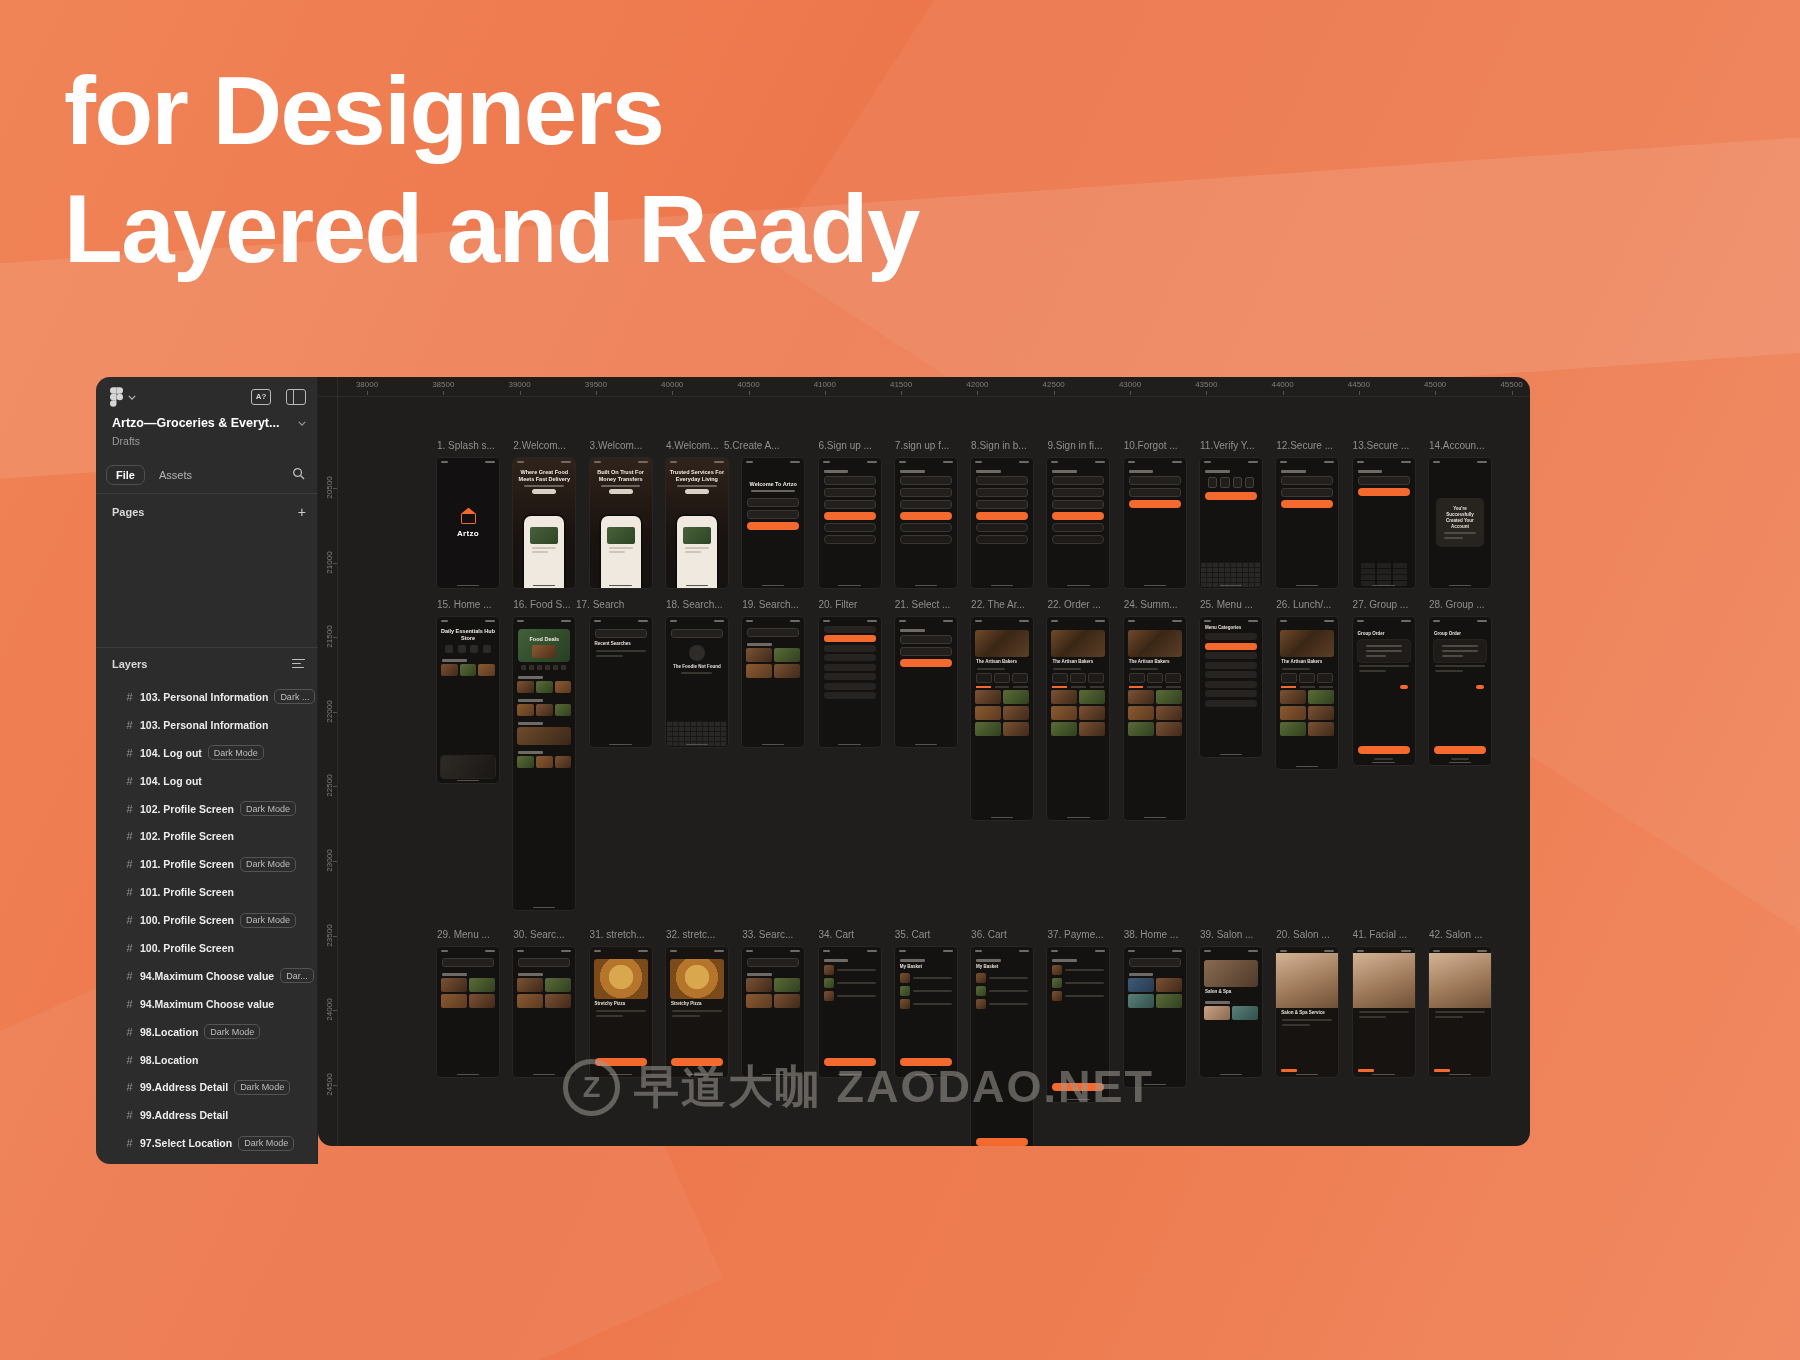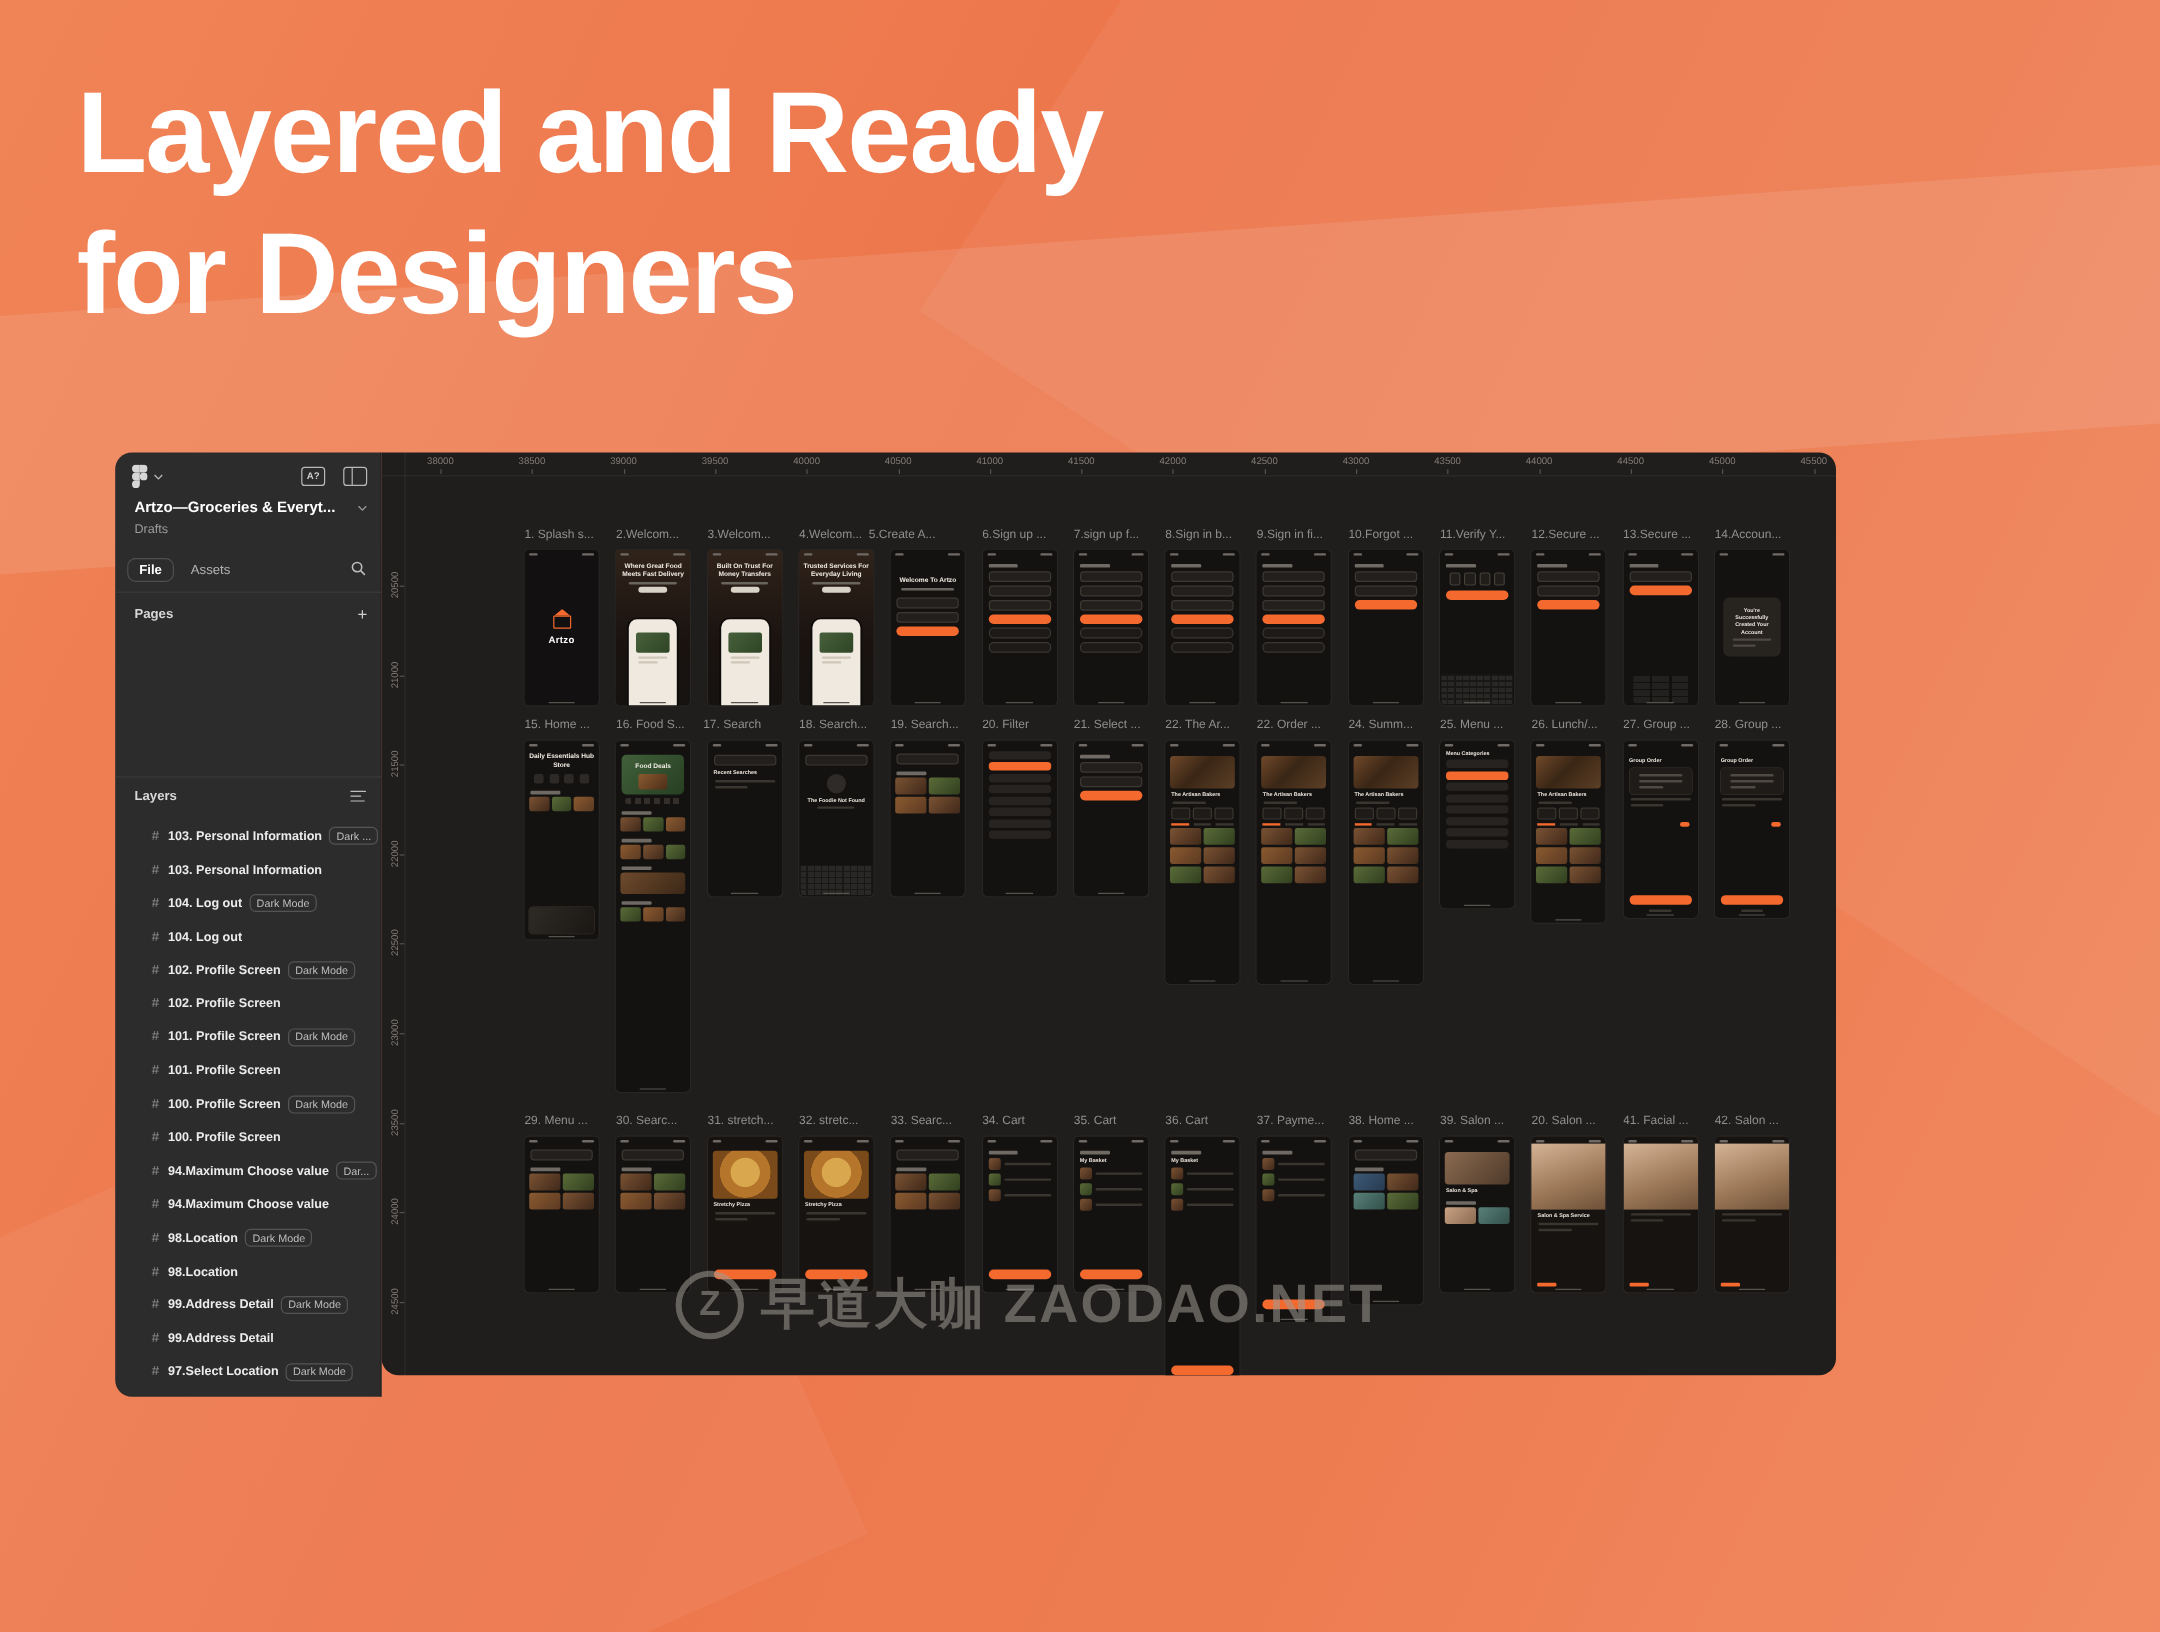--- a/index.html
+++ b/index.html
@@ -169,22 +169,22 @@
 </style>
 </head>
 <body>
 
 <div id="page">
   <div class="streak s1"></div>
   <div class="streak s2"></div>
   <div class="streak s3"></div>
 
   <div class="hero">
+    <div>for Designers</div>
     <div>Layered and Ready</div>
-    <div>for Designers</div>
   </div>
 
   <div class="panel">
     <div class="p-header">
       <svg width="13" height="20" viewBox="0 0 24 36">
         <path d="M12 0H6a6 6 0 000 12h6z" fill="#d6d6d6"></path>
         <path d="M12 0h6a6 6 0 010 12h-6z" fill="#d6d6d6"></path>
         <path d="M12 12H6a6 6 0 000 12h6z" fill="#d6d6d6"></path>
         <circle cx="18" cy="18" r="6" fill="#d6d6d6"></circle>
         <path d="M12 24H6a6 6 0 106 6z" fill="#d6d6d6"></path>
@@ -615,21 +615,21 @@
           <div class="t-line w40"></div>
           <div class="t-bigphoto"></div>
           <div class="t-line w40"></div>
           <div class="t-strip">
             <div class="t-photo g"></div>
             <div class="t-photo b2"></div>
             <div class="t-photo"></div>
           </div>
           <div class="t-homebar"></div>
         </div>
-        <div class="frame-label" style="left: 268px; top: 222px; width: 62px;">17. Search</div>
+        <div class="frame-label" style="left: 258px; top: 222px; width: 62px;">17. Search</div>
         <div class="frame f-search" style="left: 271.6px; top: 240px; height: 130px;">
           <div class="t-status">
             <i></i>
             <i class="r"></i>
           </div>
           <div class="t-input" style="margin-top:6px"></div>
           <div class="t-rtitle">Recent Searches</div>
           <div class="t-line2"></div>
           <div class="t-line2 short"></div>
           <div class="t-homebar"></div>

